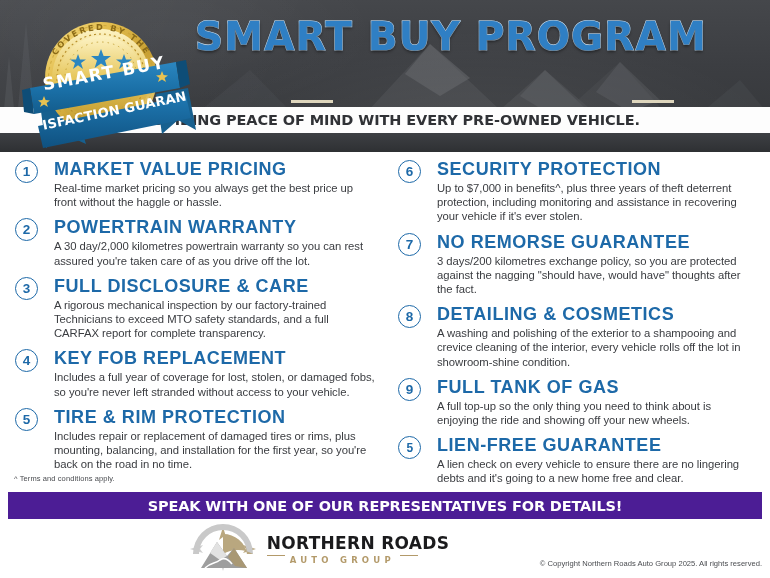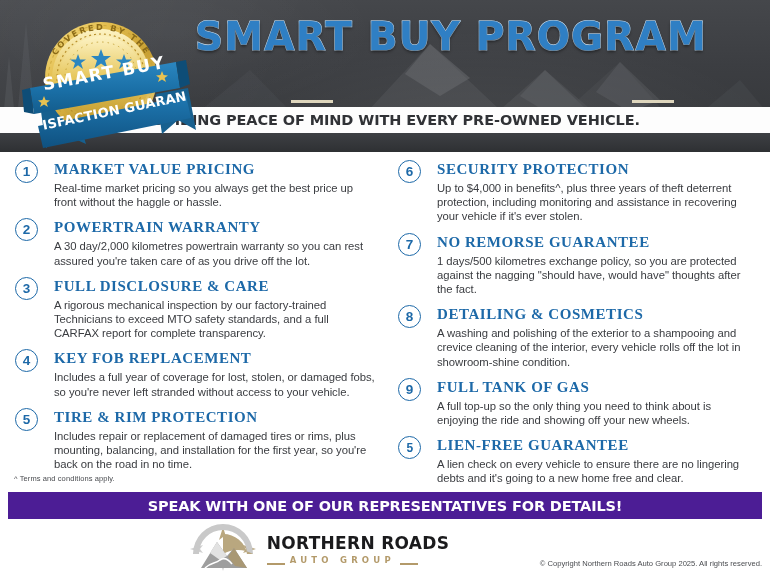--- a/index.html
+++ b/index.html
@@ -78,22 +78,22 @@
     position:absolute; left:5px; top:-1px;
     width:23px; height:23px; border-radius:50%;
     border:1.6px solid #1d69a8; color:#1d69a8;
     font-family:"Liberation Sans", sans-serif;
     font-size:13.5px; font-weight:700;
     display:flex; align-items:center; justify-content:center;
     background:#fff;
   }
   .promise .num.wide { font-size:12px; letter-spacing:-.5px; }
   .promise h3 {
-    font-family:Liberation Serif, serif;
-    font-size:15px; font-weight:700; letter-spacing:.55px;
+    font-family:Liberation Sans, sans-serif;
+    font-size:18px; font-weight:700; letter-spacing:.55px;
     color:#1d69a8; line-height:17px; margin-bottom:3px;
     text-transform:uppercase; white-space:nowrap;
   }
   .promise p {
     font-family:"Liberation Sans", sans-serif;
     font-size:11.3px; line-height:14.2px; color:#3a3c40;
     letter-spacing:-.05px;
   }
 
   .terms {
@@ -115,21 +115,21 @@
   .logo-wrap {
     position:absolute; left:0; top:524px; width:636px;
     display:flex; align-items:center; justify-content:center; gap:8px;
   }
   .logo-text { display:flex; flex-direction:column; }
   .logo-name {
     font-family:"DejaVu Sans", sans-serif;
     font-size:17px; font-weight:700; letter-spacing:.3px; color:#1b1b1d;
     line-height:19px;
   }
-  .logo-sub-row { display:flex; align-items:flex-end; gap:5px; margin-top:2px; }
+  .logo-sub-row { display:flex; align-items:flex-start; gap:5px; margin-top:2px; }
   .logo-sub-row .dash { height:1.6px; width:18px; background:#b39a6a; }
   .logo-sub {
     font-family:"DejaVu Sans", sans-serif;
     font-size:8.5px; font-weight:700; letter-spacing:4.2px; color:#b39a6a;
   }
   .copyright {
     position:absolute; right:8px; top:559px;
     font-family:"Liberation Sans", sans-serif;
     font-size:7.6px; color:#4a4c50;text-align:right;
   }
@@ -275,27 +275,27 @@
         <p>Includes repair or replacement of damaged tires or rims, plus mounting, balancing, and installation for the first year, so you're back on the road in no time.</p>
       </div>
 
     </div>
 
     <div class="col right">
 
       <div class="promise">
         <span class="num">6</span>
         <h3>SECURITY PROTECTION</h3>
-        <p>Up to $4,000 in benefits^, plus three years of theft deterrent protection, including monitoring and assistance in recovering your vehicle if it's ever stolen.</p>
+        <p>Up to $7,000 in benefits^, plus three years of theft deterrent protection, including monitoring and assistance in recovering your vehicle if it's ever stolen.</p>
       </div>
 
       <div class="promise">
         <span class="num">7</span>
         <h3>NO REMORSE GUARANTEE</h3>
-        <p>1 days/500 kilometres exchange policy, so you are protected against the nagging "should have, would have" thoughts after the fact.</p>
+        <p>3 days/200 kilometres exchange policy, so you are protected against the nagging "should have, would have" thoughts after the fact.</p>
       </div>
 
       <div class="promise">
         <span class="num">8</span>
         <h3>DETAILING &amp; COSMETICS</h3>
         <p>A washing and polishing of the exterior to a shampooing and crevice cleaning of the interior, every vehicle rolls off the lot in showroom-shine condition.</p>
       </div>
 
       <div class="promise">
         <span class="num">9</span>

